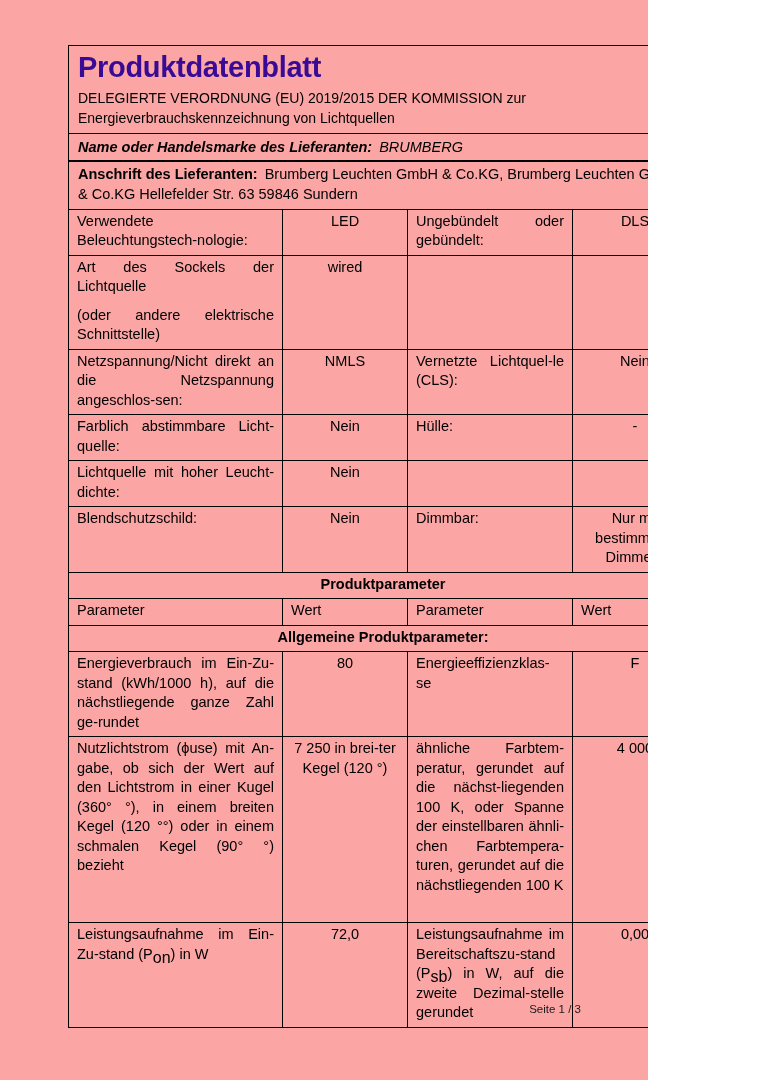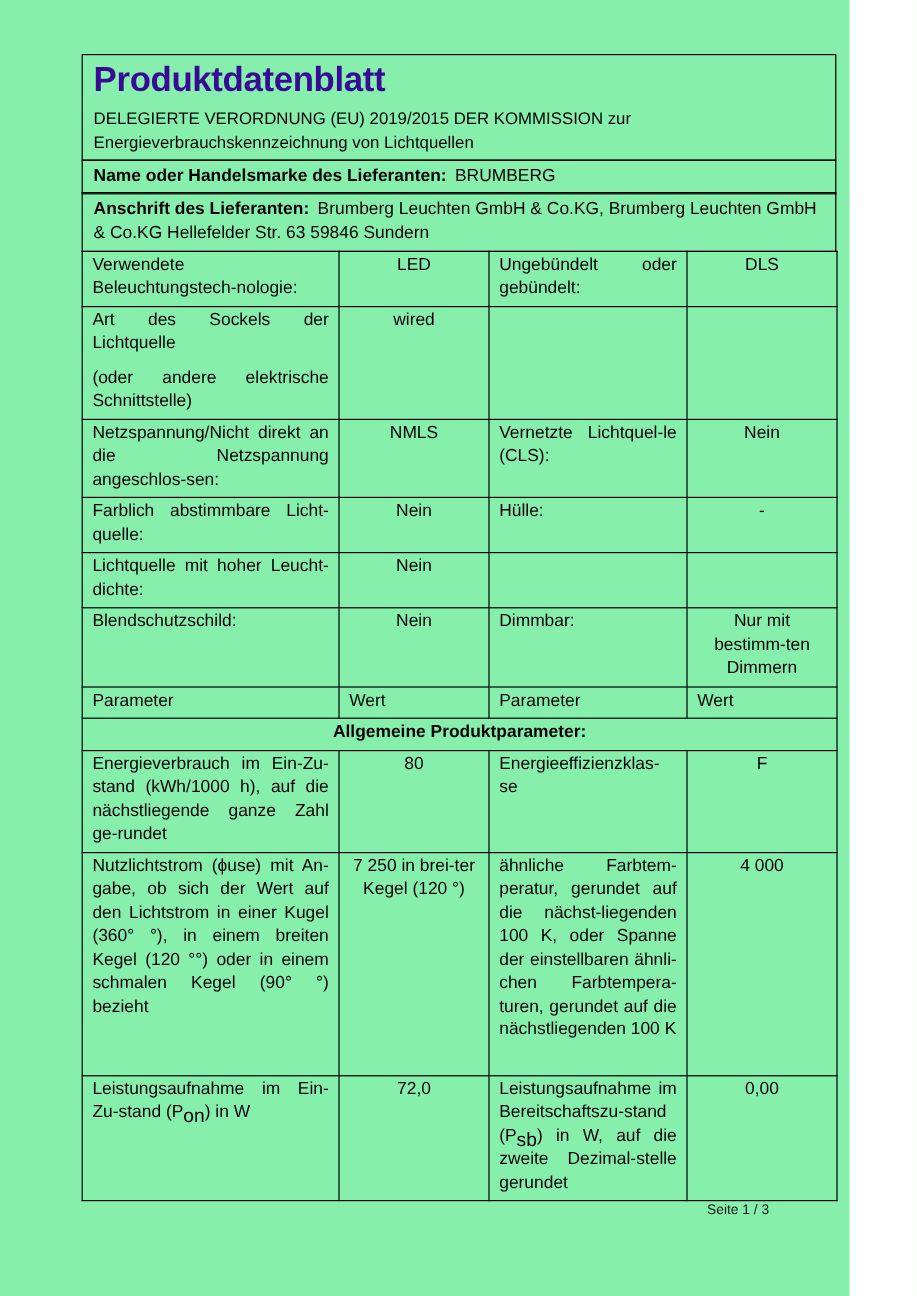--- a/index.html
+++ b/index.html
@@ -1,20 +1,20 @@
 <!DOCTYPE html>
 <html><head>
 <meta charset="utf-8">
 <style>
   * { margin:0; padding:0; box-sizing:border-box; }
   html,body { background:#ffffff; }
   .page {
     position:relative;
-    width:708px; height:1080px;
-    background:#86efac;
+    width:648px; height:1080px;
+    background:#fca5a5;
     font-family:"Liberation Sans", sans-serif;
     color:#000000;
     overflow:hidden;
   }
   .content {
     position:absolute;
     left:68px; top:45px;
     width:629px;
   }
   .box {
@@ -28,21 +28,21 @@
   .hdr-box { height:89px; padding-top:5px; }
   .title {
     font-size:29px;
     font-weight:bold;
     color:#380a96;
     line-height:1.15;
     letter-spacing:-0.3px;
   }
   .subtitle-line { font-size:14px; line-height:1.42; }
   .subtitle-wrap { margin-top:5px; }
-  .name-box { height:29px; }
+  .name-box { height:29px;font-style:italic; }
   .addr-box { height:50px; }
   .model-box { height:28px; }
   .art-box { height:27px; }
   .b { font-weight:bold; }
   .val-after { margin-left:7px; }
 
   table.params {
     width:629px;
     border-collapse:collapse;
     table-layout:fixed;
@@ -142,20 +142,23 @@
           <td class="vcell"></td>
         </tr>
         <tr class="h40">
           <td class="pcell">Blendschutzschild:</td>
           <td class="vcell">Nein</td>
           <td class="pcell">Dimmbar:</td>
           <td class="vcell">Nur mit bestimm-ten Dimmern</td>
         </tr>
 
         <tr class="h22">
+          <td class="section" colspan="4">Produktparameter</td>
+        </tr>
+        <tr class="h22">
           <td class="colhead">Parameter</td>
           <td class="colhead">Wert</td>
           <td class="colhead">Parameter</td>
           <td class="colhead">Wert</td>
         </tr>
         <tr class="h22">
           <td class="section" colspan="4">Allgemeine Produktparameter:</td>
         </tr>
 
         <tr class="h76">

